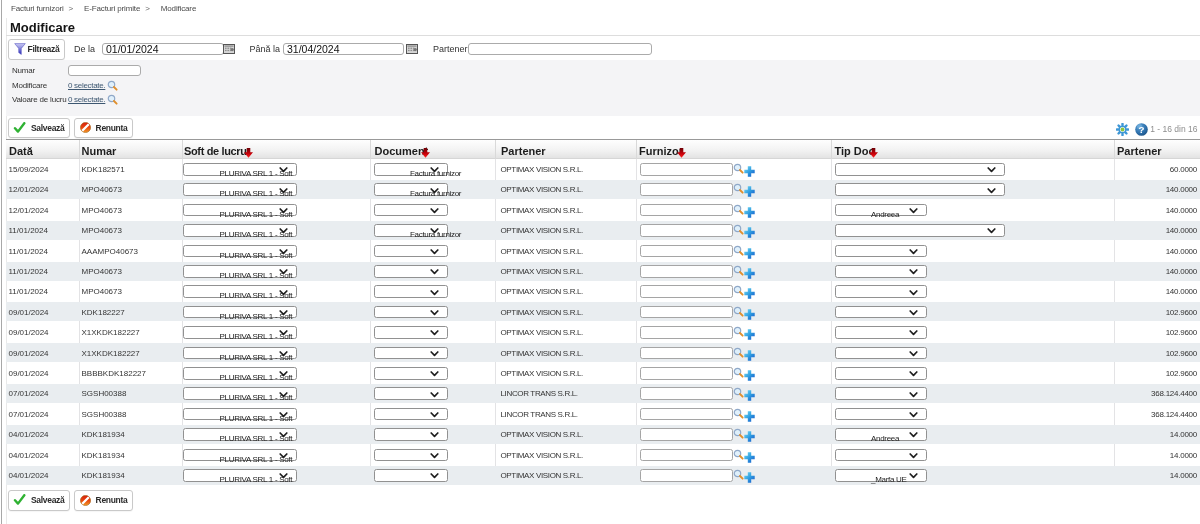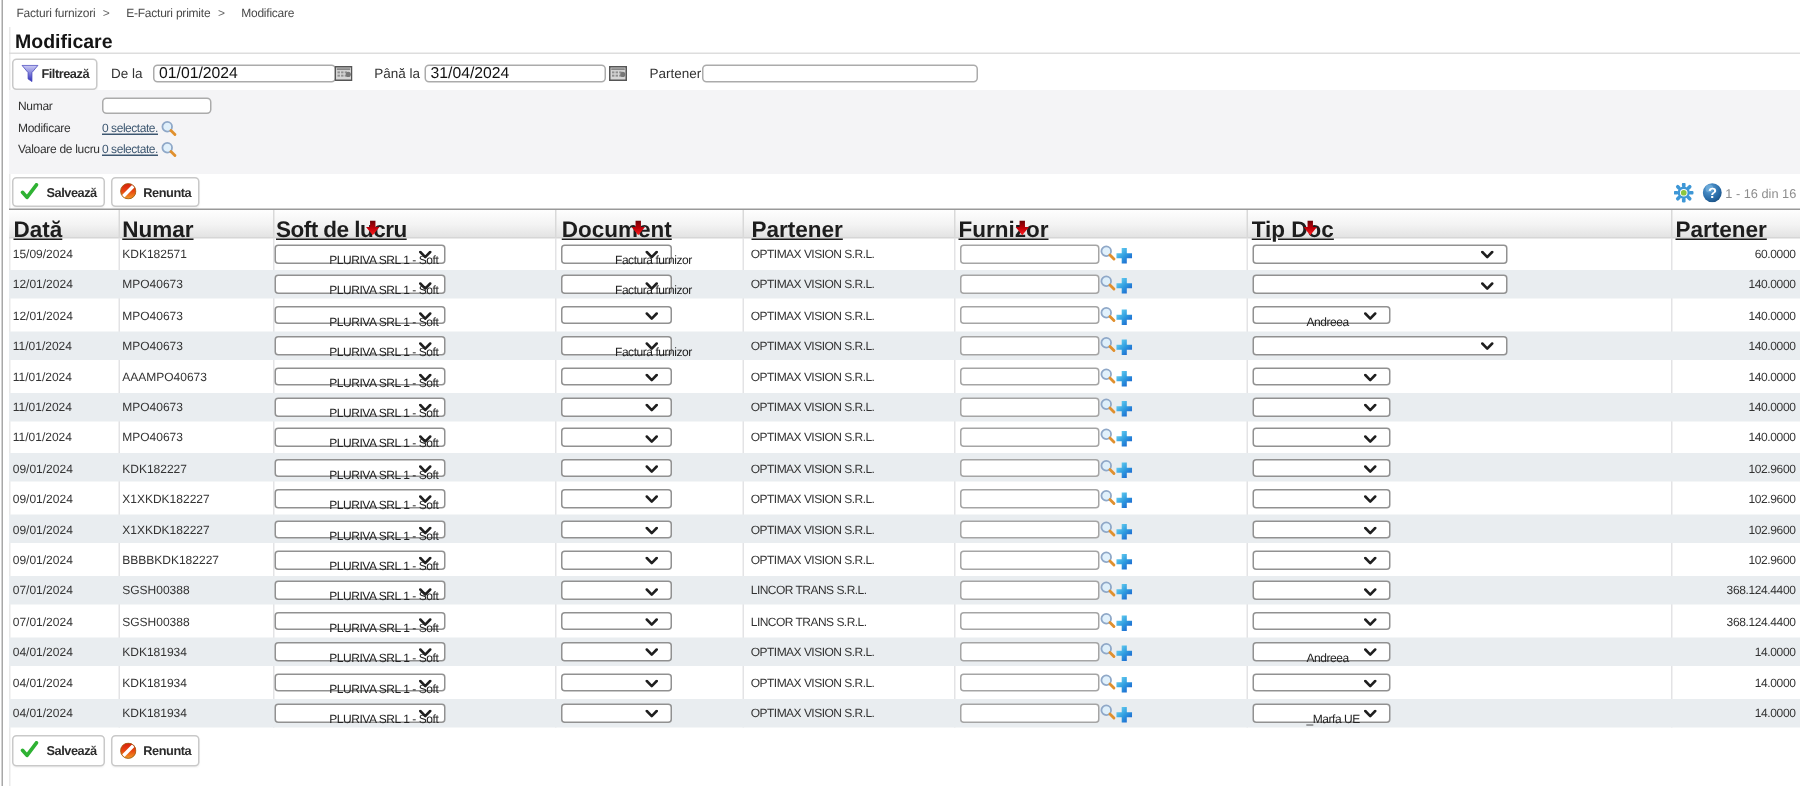--- a/index.html
+++ b/index.html
@@ -12,21 +12,21 @@
 .btn { position:absolute; height:20.5px; background:#fff; border:1px solid #c9c9c9; border-radius:3px; display:flex; align-items:center; justify-content:center; font-size:8.5px; font-weight:bold; color:#2b2b2b; letter-spacing:-0.3px; box-shadow:0 1px 1px rgba(0,0,0,0.04); }
 #graypanel { position:absolute; left:6px; top:60px; width:1194px; height:56px; background:#f4f4f6; }
 .flabel { position:absolute; font-size:9px; color:#333; }
 .flabel2 { position:absolute; font-size:8px; letter-spacing:-0.2px; color:#333; }
 .finput { position:absolute; background:#fff; border:1px solid #ababab; border-radius:3px; font-size:10.5px; color:#111; padding-left:3px; display:flex; align-items:center; }
 .link { position:absolute; font-size:8px; letter-spacing:-0.3px; color:#3d5771; text-decoration:underline; }
 #pagin { position:absolute; top:123.5px; right:2.5px; font-size:8.5px; color:#8d8d8d; }
 #thead { position:absolute; left:6px; top:139px; width:1194px; height:20px; border-top:1px solid #999; background:linear-gradient(#fefefe, #f3f3f3 55%, #e3e3e3); border-bottom:1px solid #d6d6d6; }
 .hvsep { position:absolute; top:140px; height:19px; width:1px; background:#d9d9d9; }
 .vsep { position:absolute; top:159px; height:326.4px; width:1px; background:#e3e3e5; }
-.hlabel { position:absolute; top:144.5px; font-size:15px; font-weight:bold; color:#1d1d1d;text-decoration:underline; }
+.hlabel { position:absolute; top:144.5px; font-size:11px; font-weight:bold; color:#1d1d1d; }
 .ls35 { letter-spacing:-0.35px; }
 .harrow { position:absolute; top:144px; }
 .row { position:absolute; left:0; width:1200px; height:20.4px; }
 .shade { position:absolute; left:6px; top:0.7px; width:1194px; height:19px; background:#e9edf0; }
 .ct { position:absolute; top:6px; font-size:8px; color:#333; white-space:nowrap; }
 .pt { letter-spacing:-0.35px; }
 .val { right:3px; letter-spacing:-0.25px; }
 .sel { position:absolute; top:4px; height:12.5px; background:#fff; border:1px solid #919191; border-radius:2.5px; }
 .st { position:absolute; left:3.5px; top:5px; font-size:8px; letter-spacing:-0.3px; color:#222; white-space:nowrap;padding-left:32px; }
 .chev { position:absolute; right:8px; top:3.2px; }

